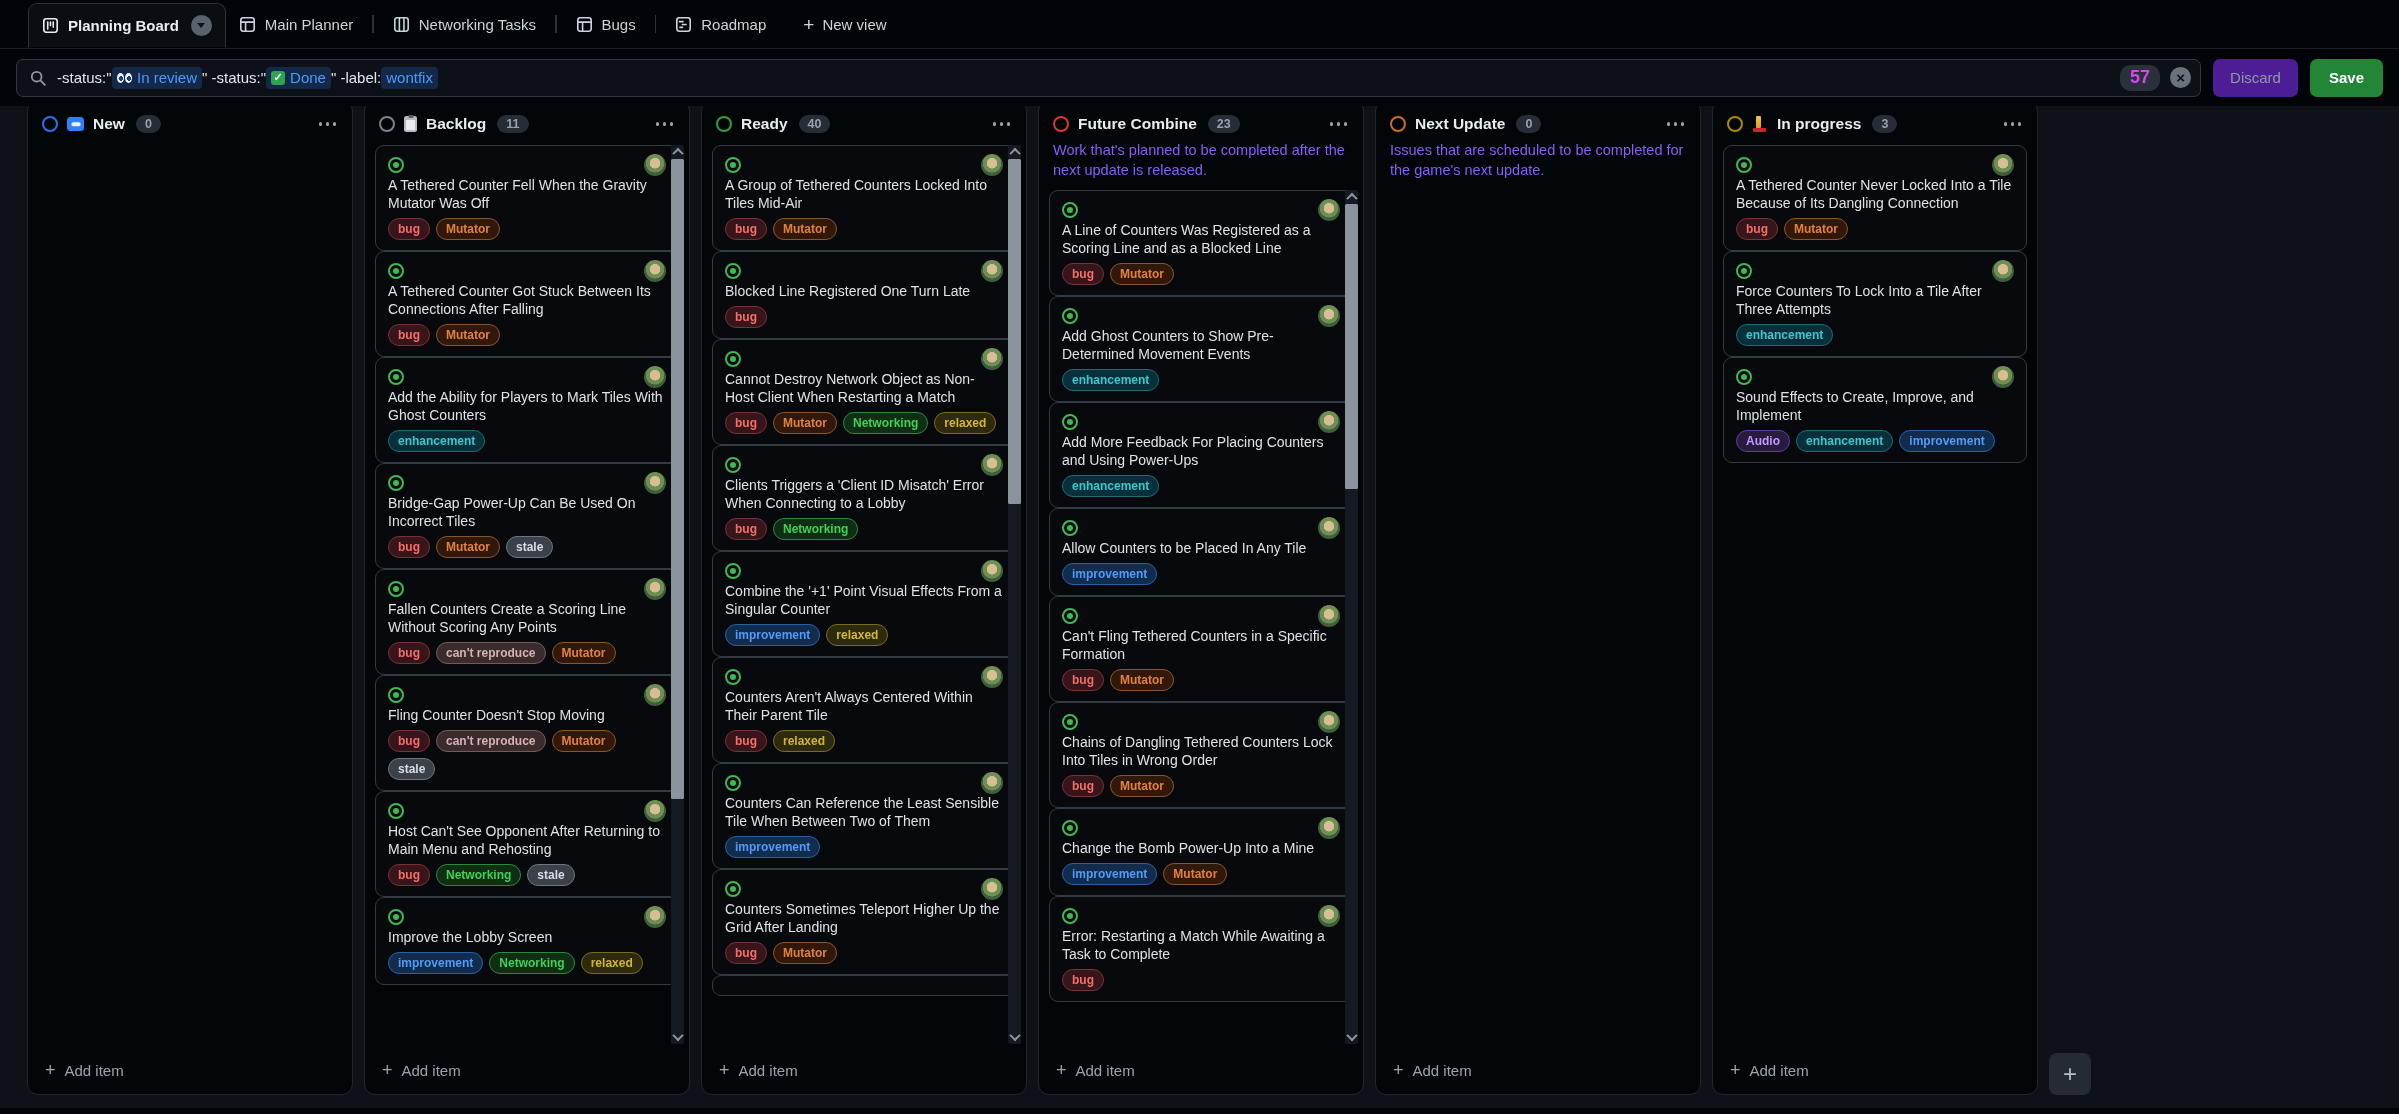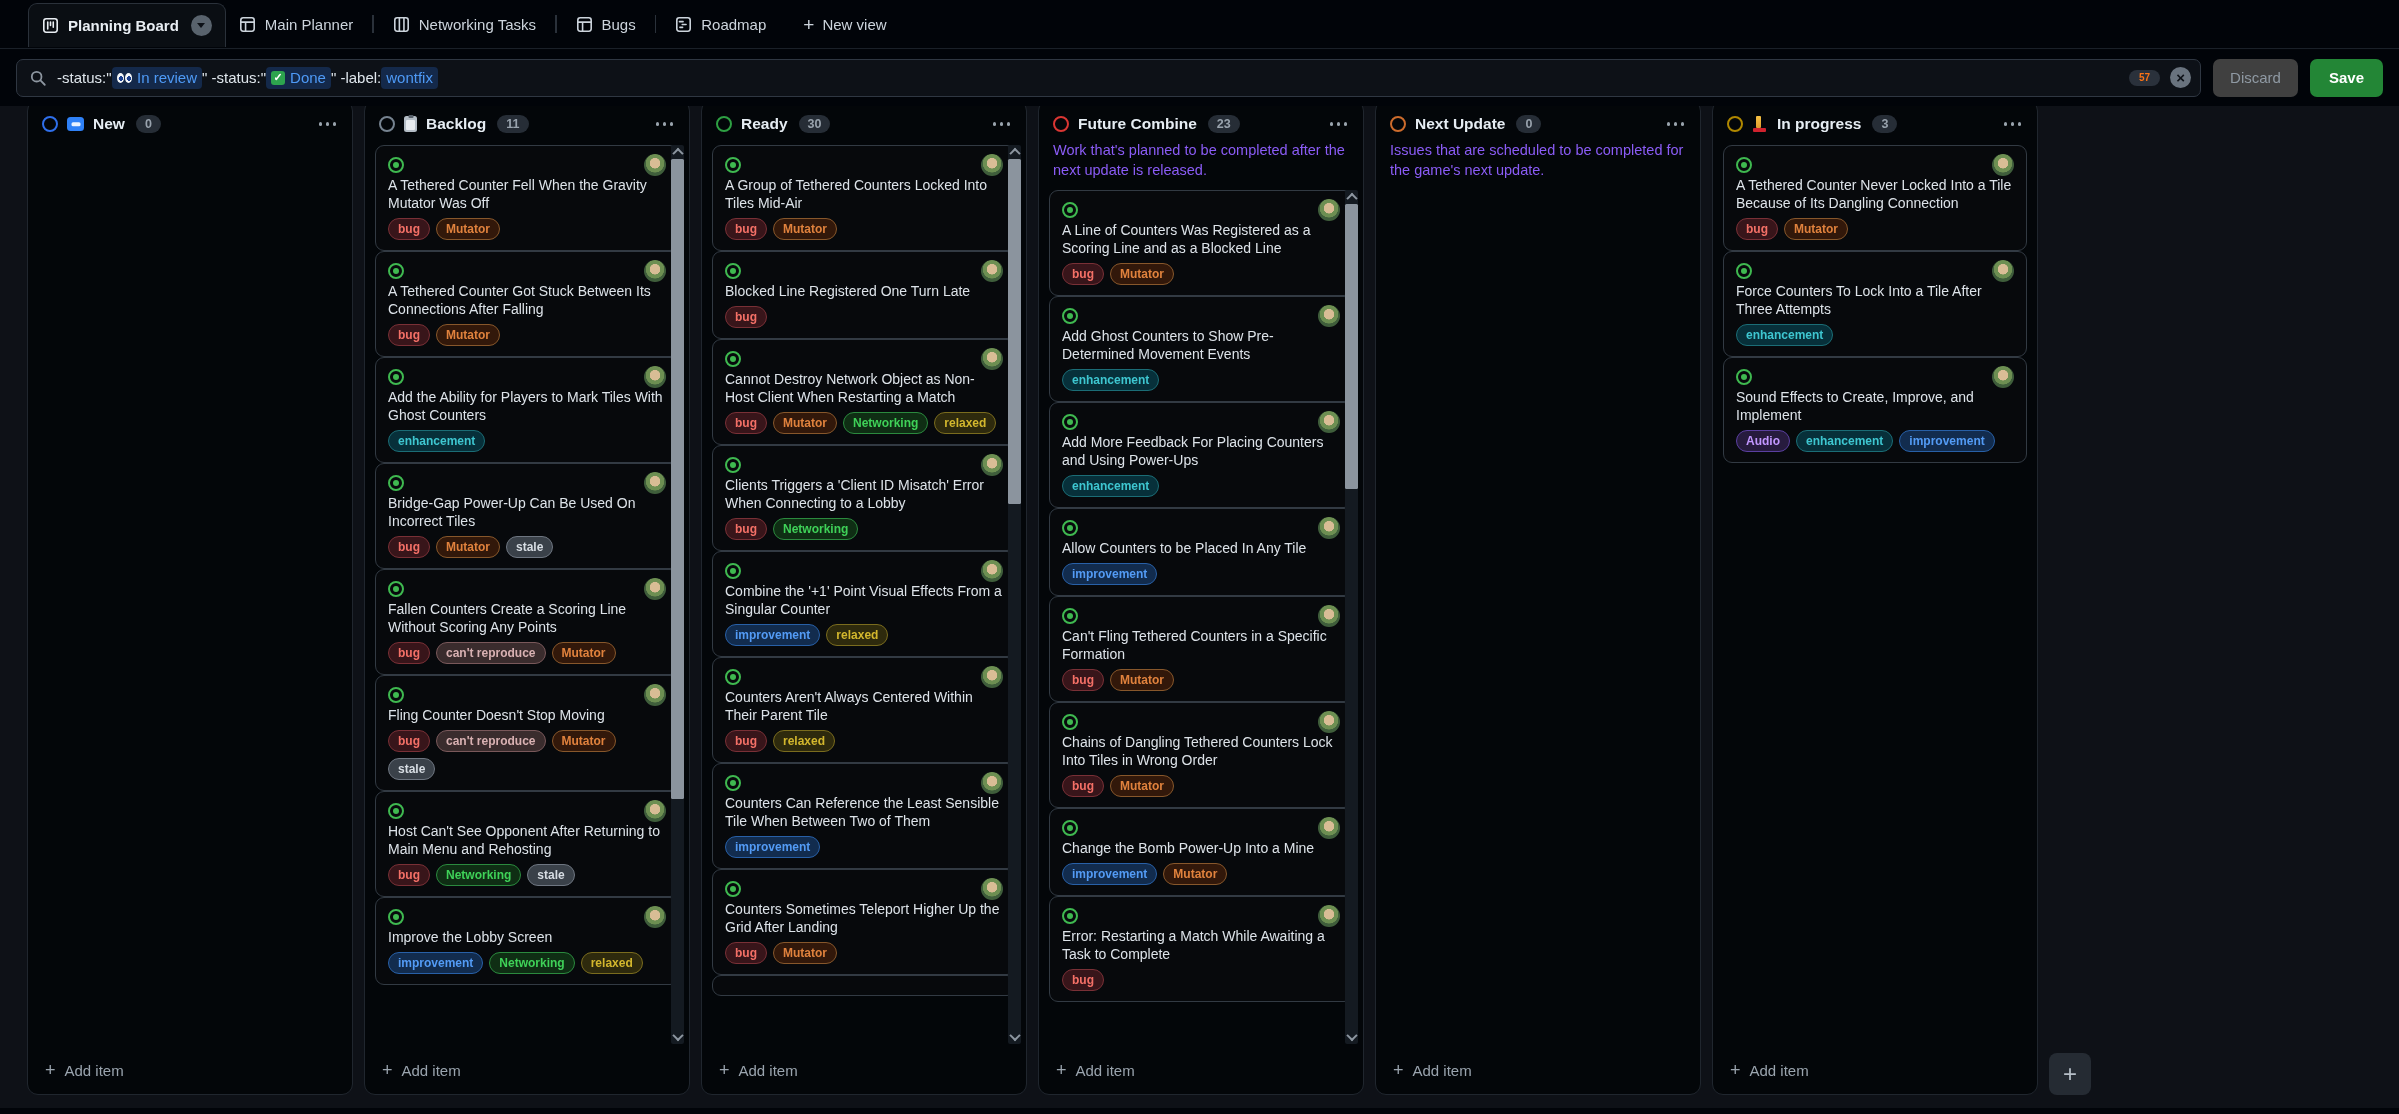--- a/index.html
+++ b/index.html
@@ -31,26 +31,26 @@
   .filterbar{height:57px;background:#010409;display:flex;align-items:center;gap:12px;
        padding:0 16px;box-sizing:border-box;flex:none;}
   .filter-input{flex:1;height:38px;background:#0d1117;border:1.5px solid #2f3742;border-radius:7px;
        display:flex;align-items:center;padding:0 9px 0 12px;box-sizing:border-box;gap:10px;cursor:text;}
   .search-icon{display:flex;color:#8d96a0;flex:none;}
   .search-icon svg{width:18px;height:18px;stroke:currentColor;fill:none;stroke-width:1.6;stroke-linecap:round;}
   .query{flex:1;display:flex;align-items:center;font-size:15px;color:#dfe6ec;overflow:hidden;white-space:pre;}
   .qplain{white-space:pre;}
   .qtoken{display:inline-flex;align-items:center;gap:5px;background:#14294a;color:#4e9af6;
        border-radius:4px;padding:2.5px 5px;white-space:pre;}
-  .match-count{background:#2a313b;color:#f97316;font-size:10px;font-weight:700;border-radius:11px;
+  .match-count{background:#2a313b;color:#d946ef;font-size:18px;font-weight:700;border-radius:11px;
        padding:2.5px 10px;flex:none;}
   .clear-btn{width:21px;height:21px;border-radius:50%;background:#69737e;border:none;color:#0d1117;
        font-size:15px;font-weight:700;line-height:1;display:flex;align-items:center;justify-content:center;
        cursor:pointer;flex:none;padding:0;}
-  .discard-btn{height:38px;background:#404040;color:#8f99a3;border:none;border-radius:7px;
+  .discard-btn{height:38px;background:#4c1d95;color:#8f99a3;border:none;border-radius:7px;
        font-size:15px;font-family:inherit;padding:0 17px;cursor:pointer;}
   .save-btn{height:38px;background:#238636;color:#ffffff;border:none;border-radius:7px;
        font-size:15px;font-weight:700;font-family:inherit;padding:0 19px;cursor:pointer;}
 
   
   .board{flex:1;background:#0e1117;padding:11px 0 13px 27px;box-sizing:border-box;
        display:flex;align-items:flex-end;gap:11px;overflow:hidden;}
   .column{width:326px;height:995px;flex:none;background:#030609;border:1.5px solid #20262e;
        border-radius:11px;box-sizing:border-box;display:flex;flex-direction:column;position:relative;}
   .col-header{display:flex;align-items:center;gap:9px;padding:11px 14px 5px;height:40px;box-sizing:border-box;flex:none;}
@@ -344,21 +344,21 @@
     <button class="add-item">
       <span class="plus-glyph">+</span>
       <span class="add-label">Add item</span>
     </button>
   </section>
       <section class="column" style="--accent: #2ea043;">
     <div class="col-header">
       <span class="col-circle"></span>
 
       <span class="col-name">Ready</span>
-      <span class="col-count">30</span>
+      <span class="col-count">40</span>
       <button class="col-menu">
             <i></i>
             <i></i>
             <i></i>
           </button>
     </div>
 
     <div class="cards">
           <article class="card">
     <div class="card-top">

